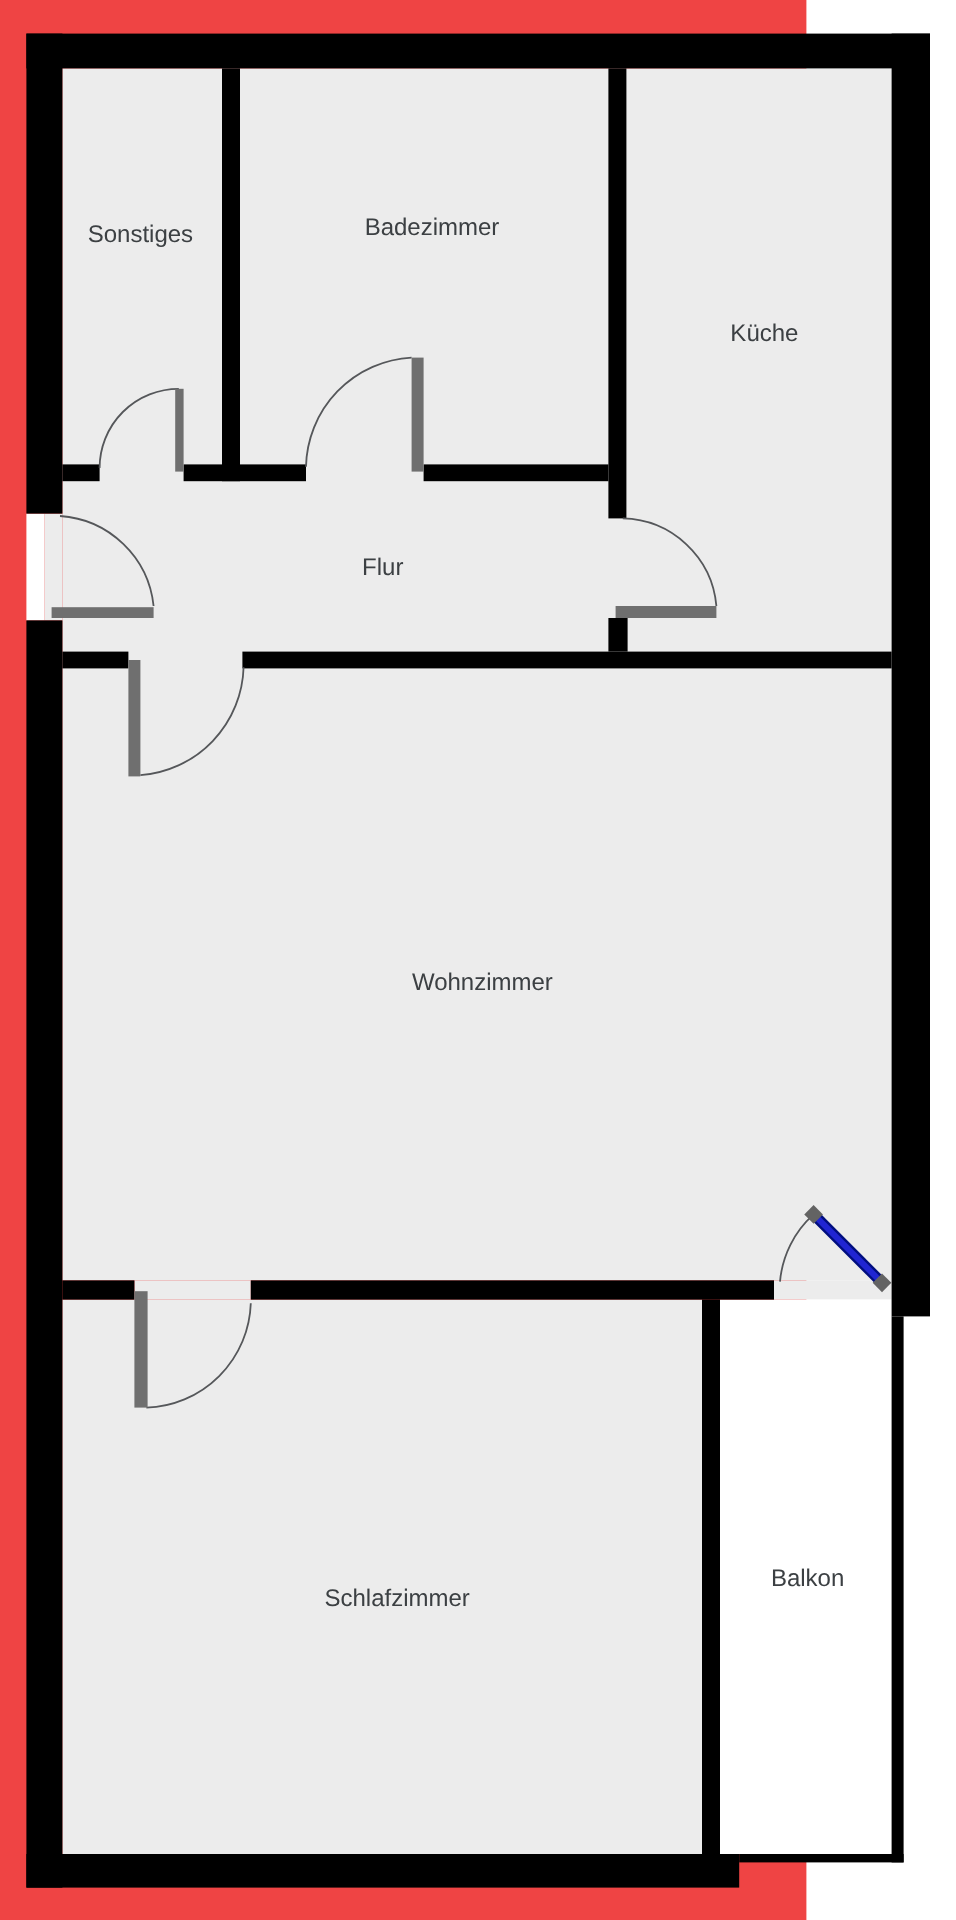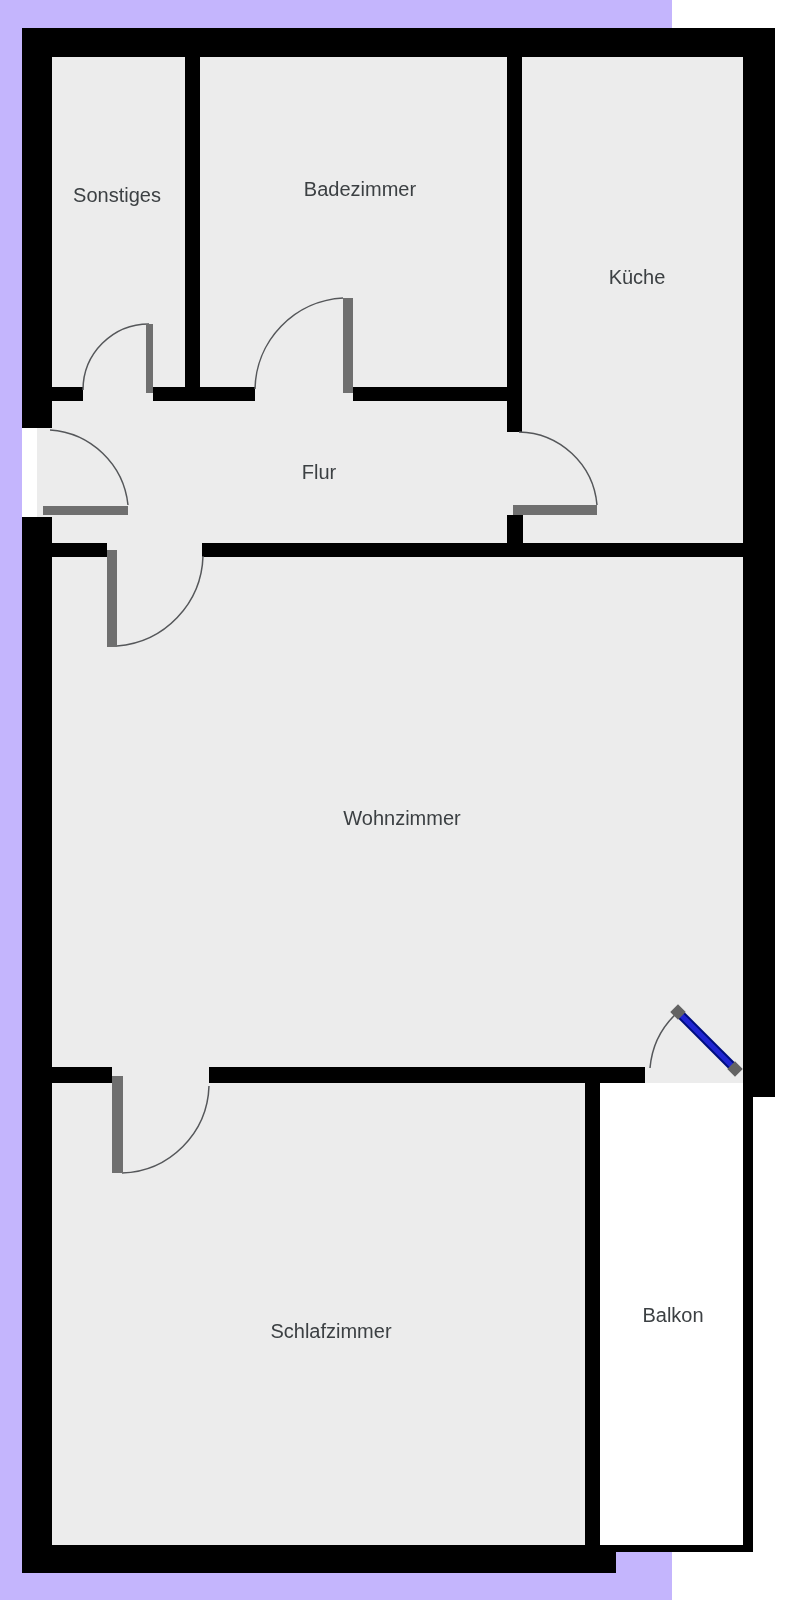--- a/index.html
+++ b/index.html
@@ -1,16 +1,16 @@
 <!DOCTYPE html>
 <html><head>
 <meta charset="utf-8">
 <style>
   html,body { margin:0; padding:0; background:#ffffff; }
-  .stage { position:relative; width:672px; height:1600px; background:#c4b5fd;text-decoration:underline; }
+  .stage { position:relative; width:672px; height:1600px; background:#ef4444;text-decoration:underline; }
   svg { display:block; }
   .lbl {
     font-family:"Liberation Sans", sans-serif;
     font-size:20px;
     text-anchor:middle;
   }
 </style>
 </head>
 <body>
 

